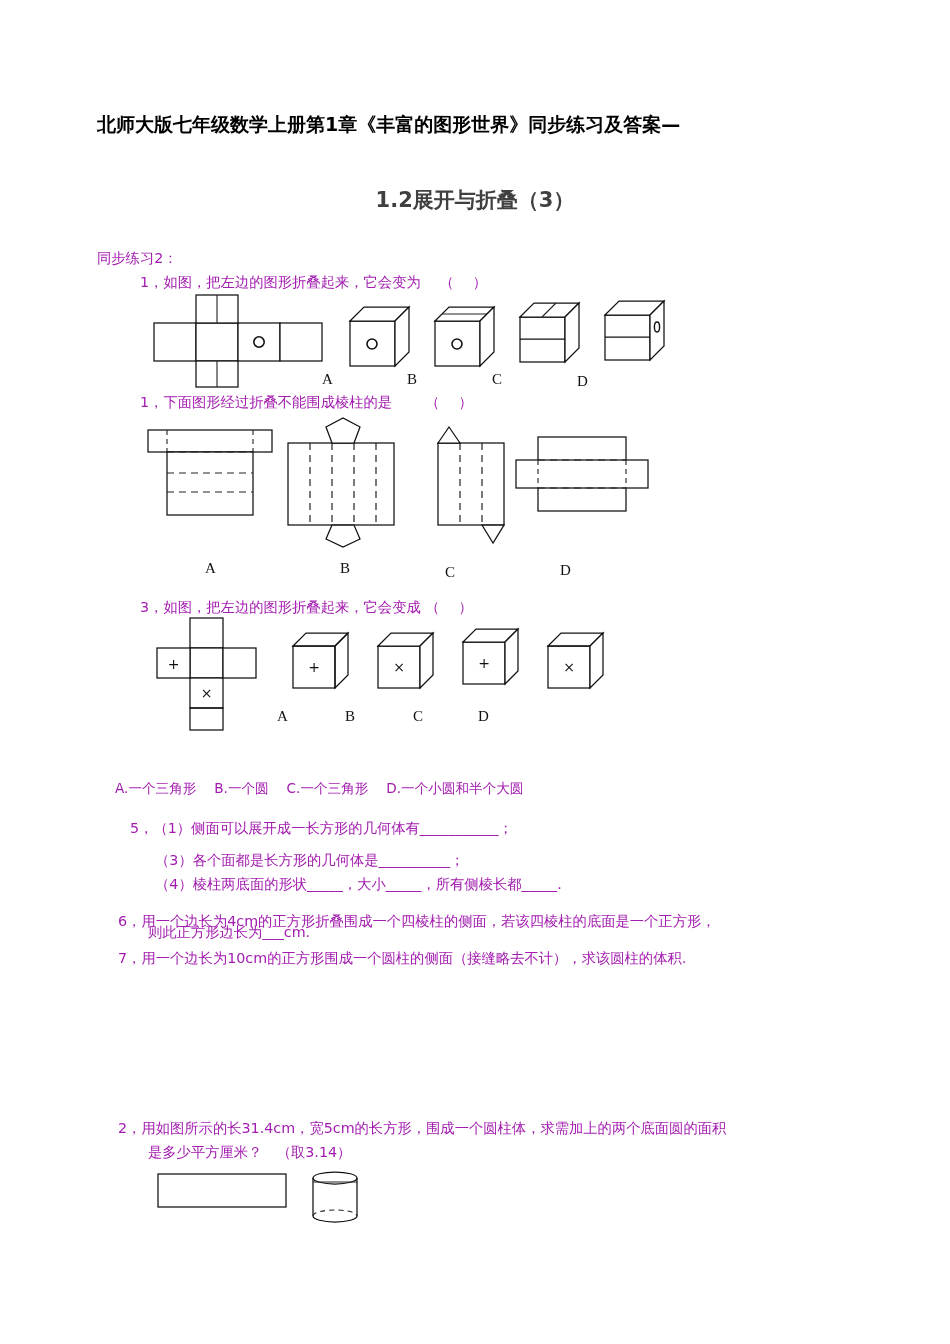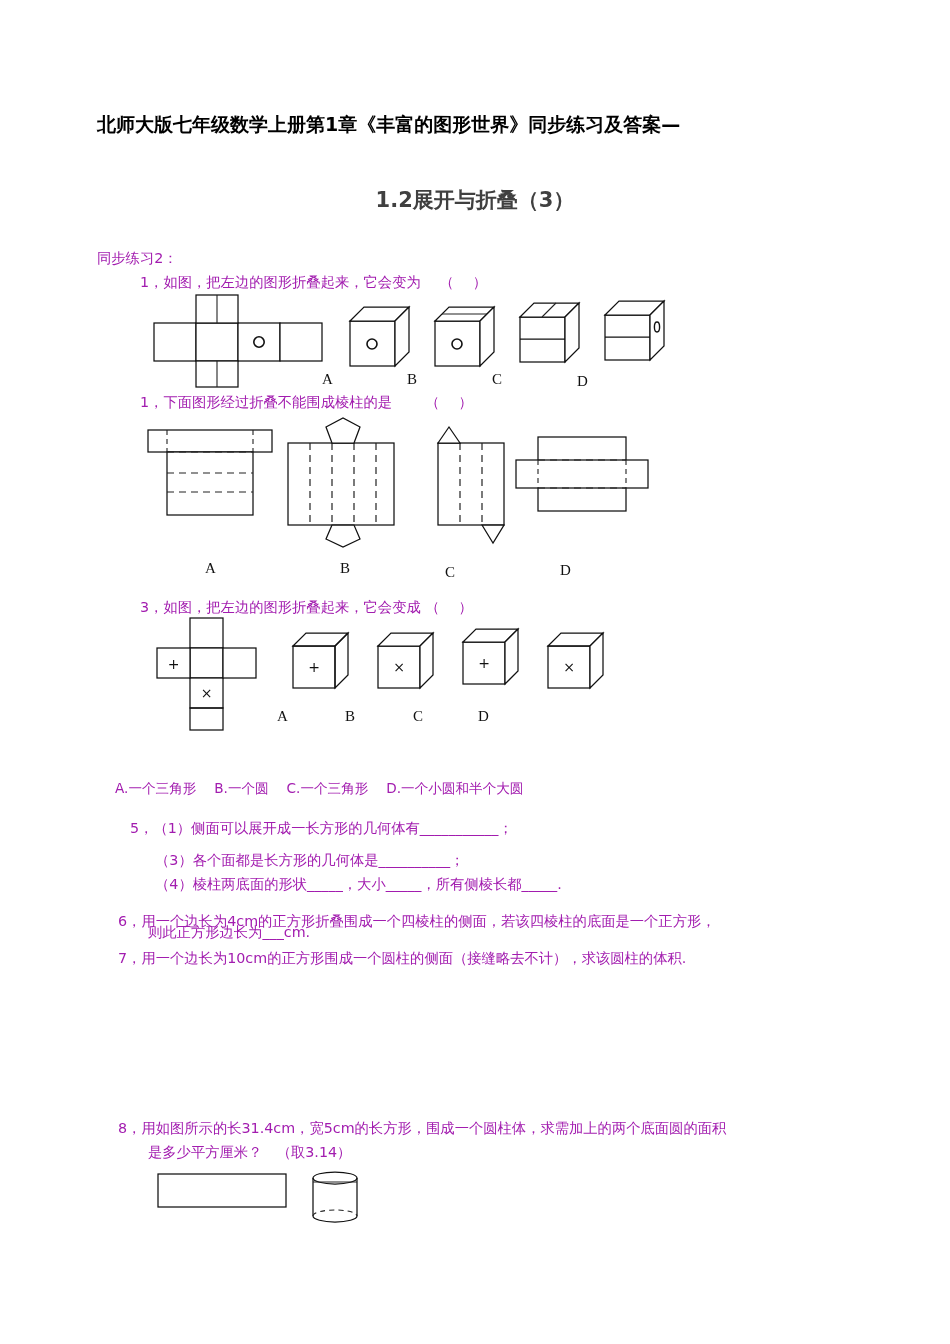--- a/index.html
+++ b/index.html
@@ -271,21 +271,21 @@
 
   <div class="txt" style="left:130px; top:816px;">5，（1）侧面可以展开成一长方形的几何体有___________；</div>
   <div class="txt" style="left:155px; top:848px;">（3）各个面都是长方形的几何体是__________；</div>
   <div class="txt" style="left:155px; top:872px;">（4）棱柱两底面的形状_____，大小_____，所有侧棱长都_____.</div>
 
   <div class="txt" style="left:118px; top:896px;margin-top:13px;">6，用一个边长为4cm的正方形折叠围成一个四棱柱的侧面，若该四棱柱的底面是一个正方形，</div>
   <div class="txt" style="left:148px; top:920px;">则此正方形边长为___cm.</div>
 
   <div class="txt" style="left:118px; top:946px;">7，用一个边长为10cm的正方形围成一个圆柱的侧面（接缝略去不计），求该圆柱的体积.</div>
 
-  <div class="txt" style="left:118px; top:1116px;">8，用如图所示的长31.4cm，宽5cm的长方形，围成一个圆柱体，求需加上的两个底面圆的面积</div>
+  <div class="txt" style="left:118px; top:1116px;">2，用如图所示的长31.4cm，宽5cm的长方形，围成一个圆柱体，求需加上的两个底面圆的面积</div>
   <div class="txt" style="left:148px; top:1140px;">是多少平方厘米？　（取3.14）</div>
 
   <div class="fig" style="left:158px; top:1172px;">
     <svg width="220" height="70" viewBox="0 0 220 70">
 
       <rect class="ln wht" x="0" y="2" width="128" height="33"></rect>
 
       <g transform="translate(155,0)">
         <ellipse class="ln wht" cx="22" cy="6" rx="22" ry="6"></ellipse>
         <line class="ln" x1="0" y1="6" x2="0" y2="44"></line>

